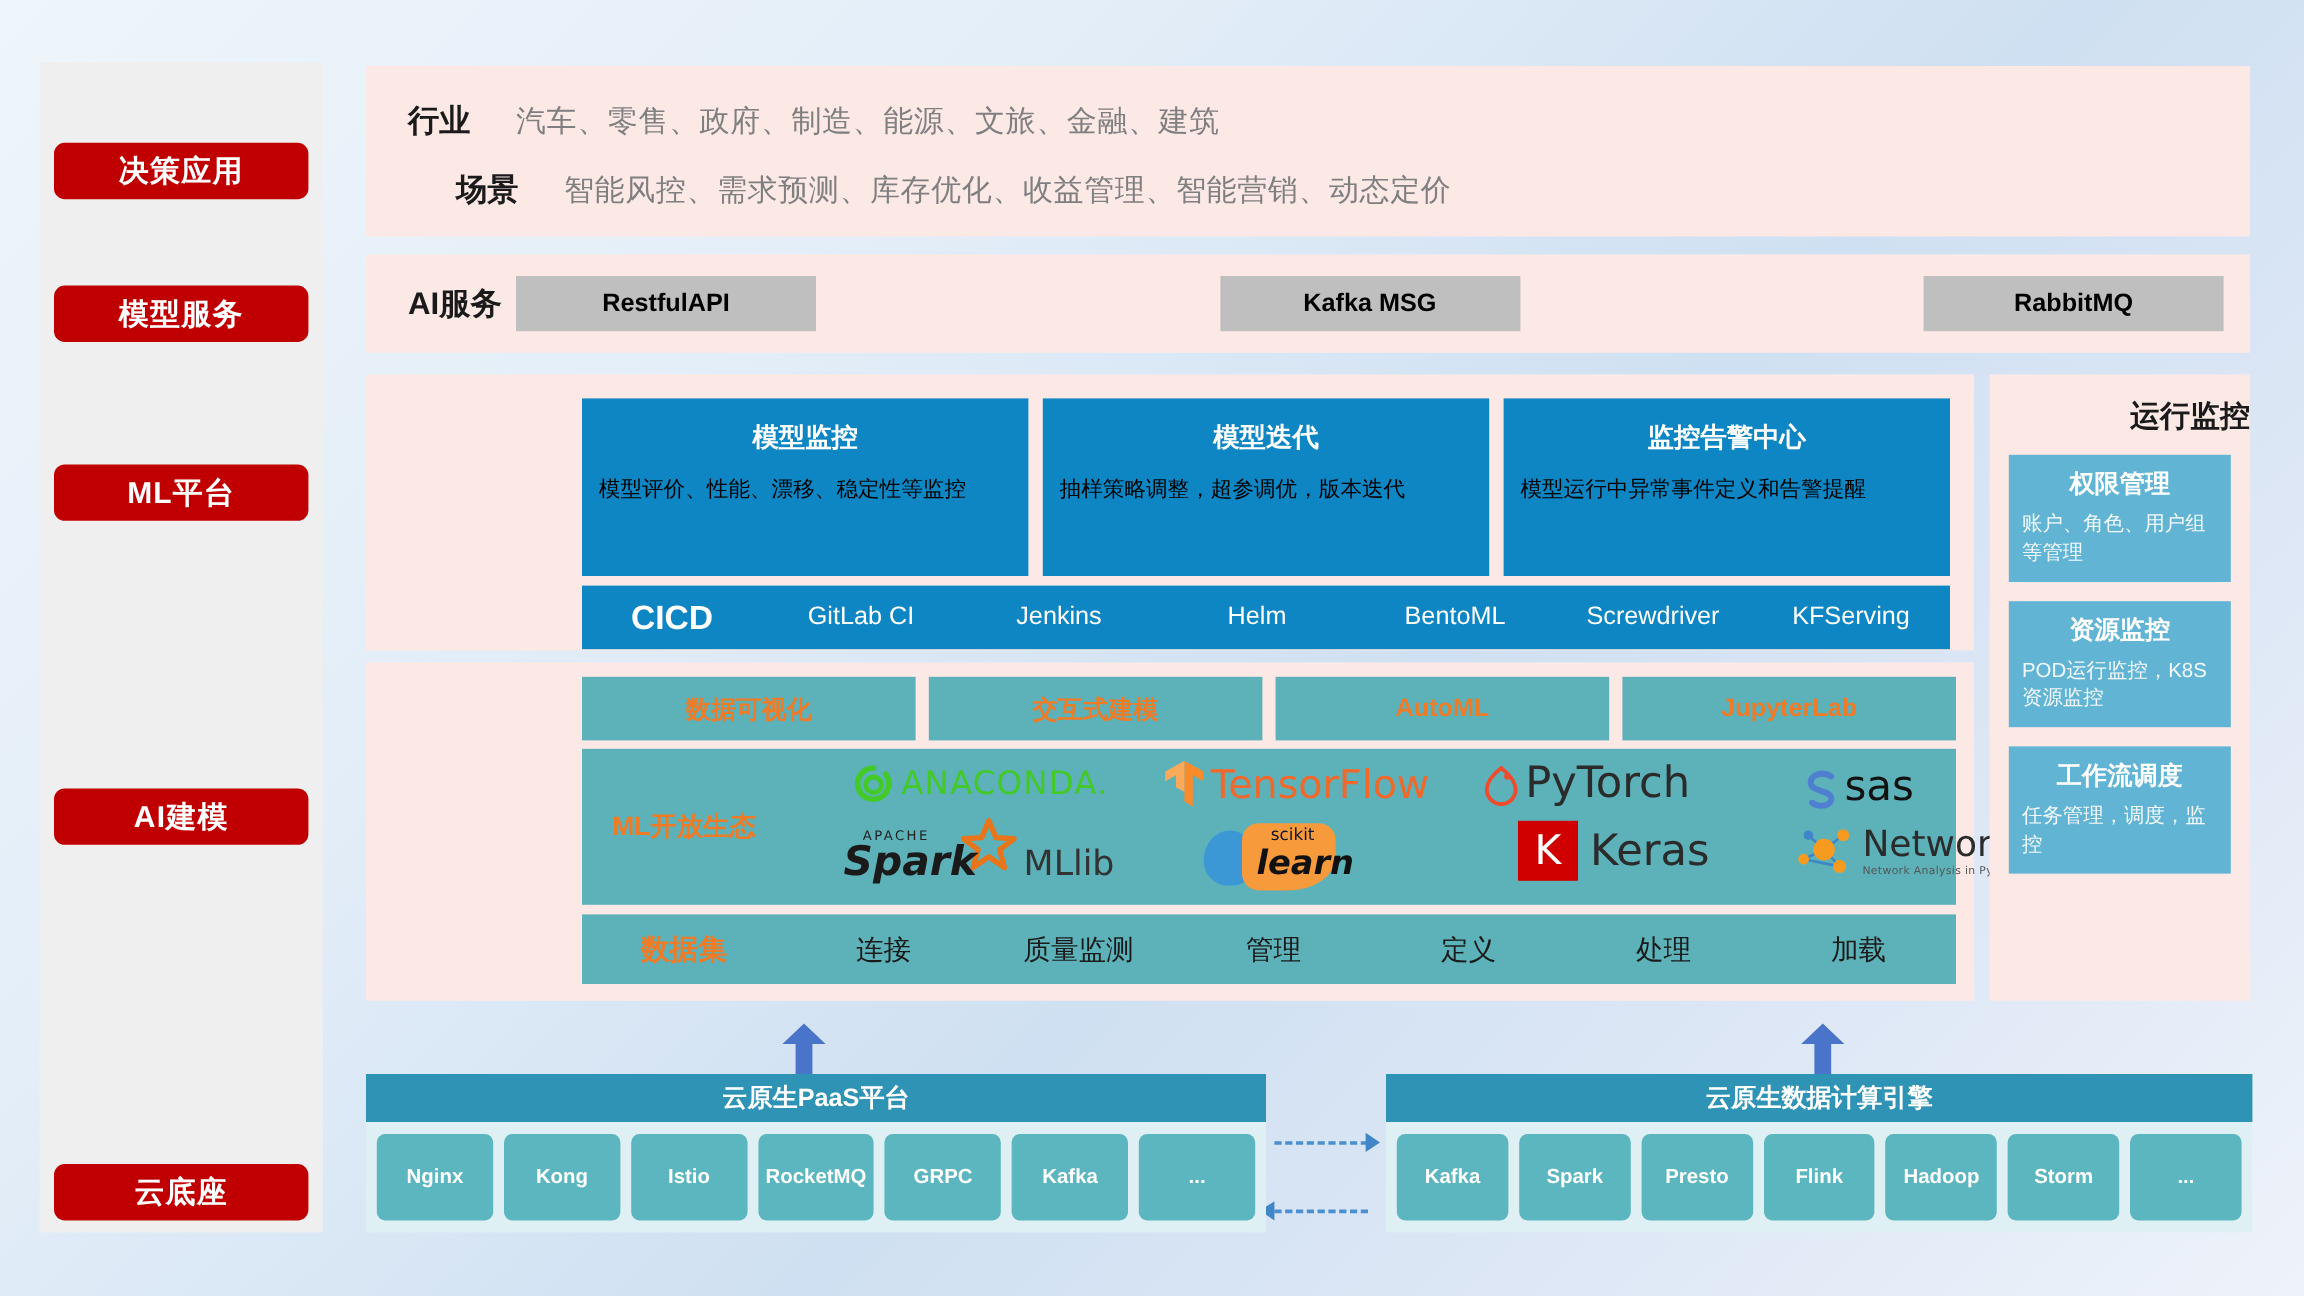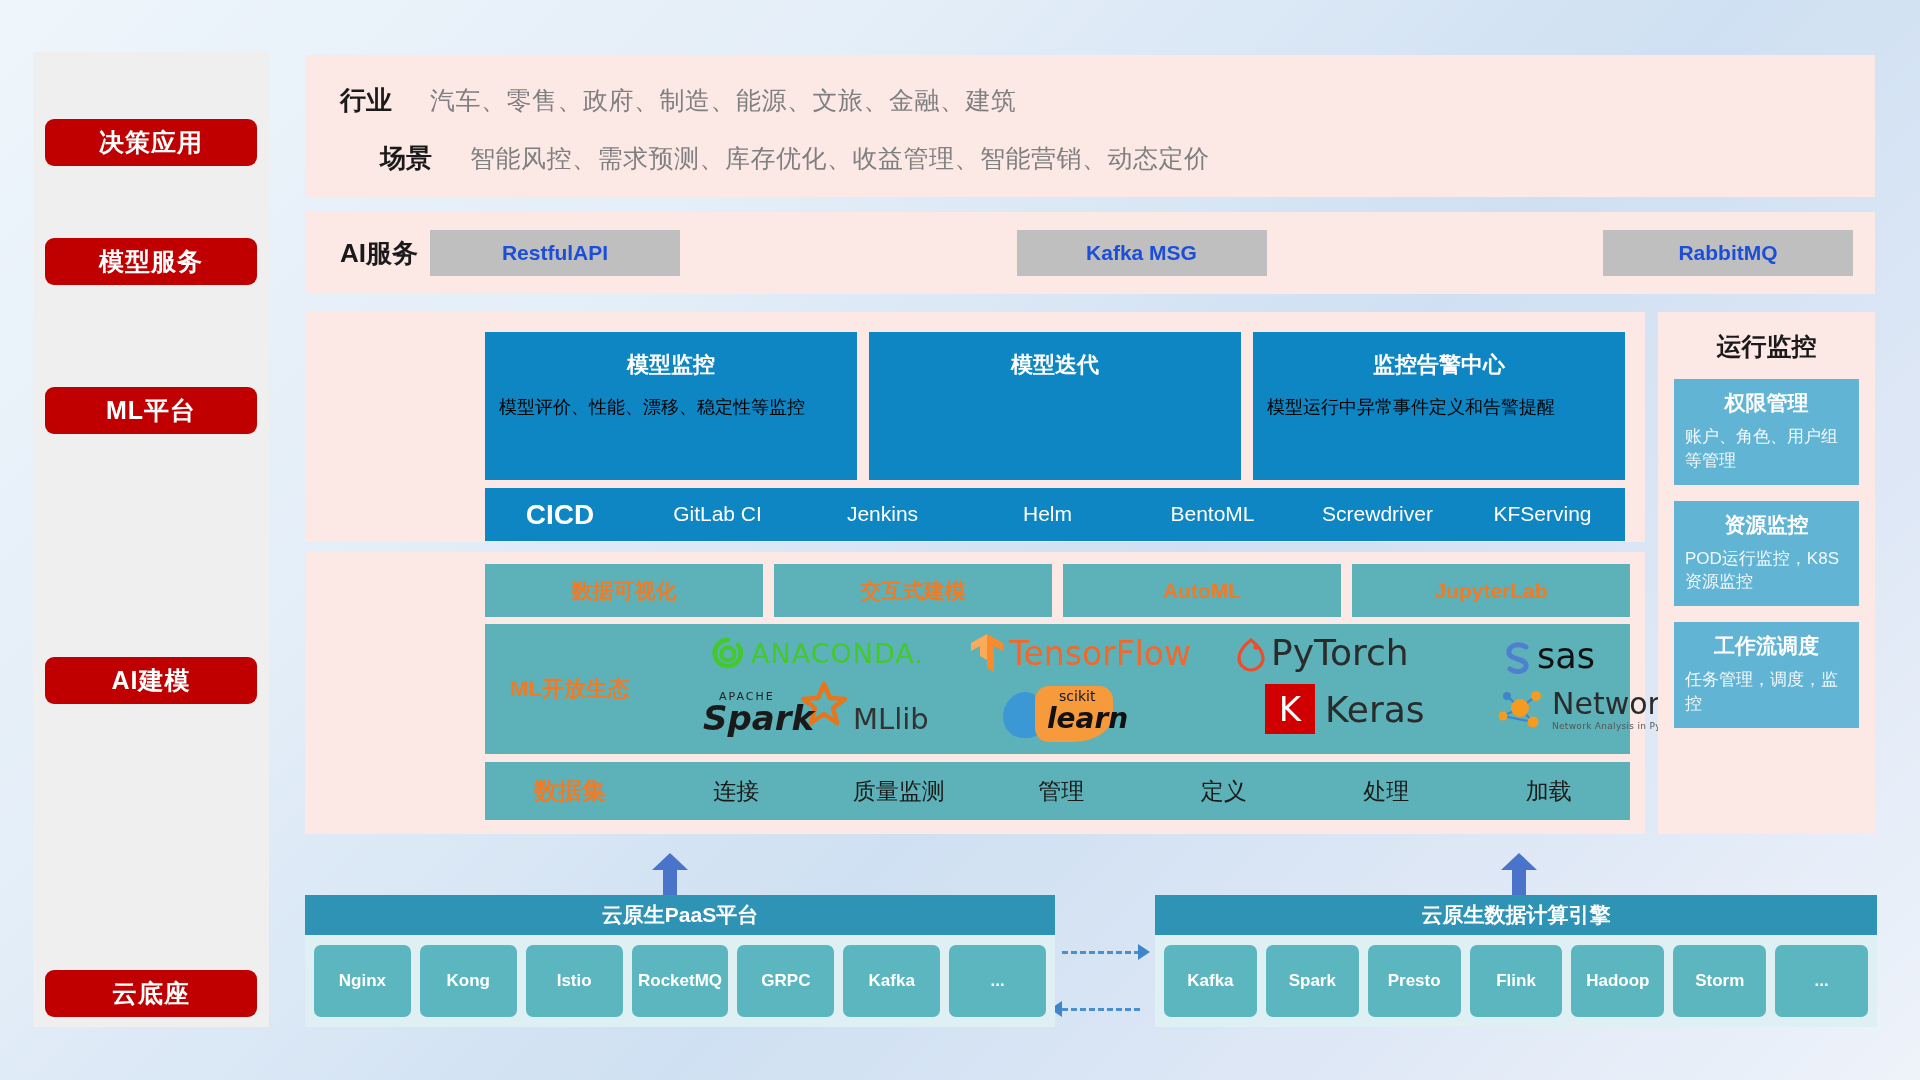--- a/index.html
+++ b/index.html
@@ -39,21 +39,21 @@
   .kv-val{font-size:25px;color:#7f7f7f;letter-spacing:.5px;}
   #p-top .kv-row:first-child{margin-top:20px;}
   #p-top .kv-row:last-child{margin-top:8px;padding-left:40px;}
 
   
   #p-svc{left:305px;top:212px;width:1570px;height:82px;display:flex;align-items:center;}
   .svc-label{width:125px;padding-left:35px;box-sizing:border-box;
     font-size:26px;font-weight:bold;color:#1a1a1a;}
   .svc-items{flex:1;display:flex;gap:0;justify-content:space-between;padding-right:22px;}
   .svc-chip{
-    width:250px;height:46px;background:#bfbfbf;color:#1d4ed8;
+    width:250px;height:46px;background:#bfbfbf;color:#000000;
     font-size:21px;font-weight:bold;display:flex;align-items:center;justify-content:center;
   }
 
   
   #p-mlops{left:305px;top:312px;width:1340px;height:230px;}
   .mlops-label{position:absolute;left:330px;top:96px;width:160px;text-align:center;
     font-size:30px;font-weight:bold;color:#1a1a1a;}
   .mlops-cards{position:absolute;left:180px;top:20px;width:1140px;height:148px;
     display:flex;gap:12px;}
   .mlops-card{flex:1;background:#0e86c4;color:#fff;padding:10px 14px 0 14px;box-sizing:border-box;overflow:hidden;}
@@ -76,21 +76,21 @@
     display:flex;align-items:center;}
   .eco-label{width:170px;text-align:center;color:#f07b27;font-size:22px;font-weight:bold;}
   .eco-logos{flex:1;height:100%;position:relative;}
   .ds-bar{position:absolute;left:180px;top:210px;width:1145px;height:58px;background:#5cb2b8;
     display:flex;align-items:center;}
   .ds-title{width:170px;text-align:center;color:#f07b27;font-size:24px;font-weight:bold;}
   .ds-item{flex:1;text-align:center;color:#1a1a1a;font-size:23px;}
 
   
   #p-mon{left:1658px;top:312px;width:217px;height:522px;}
-  .mon-title{text-align:center;font-size:25px;font-weight:bold;color:#1a1a1a;
+  .mon-title{text-align:right;font-size:25px;font-weight:bold;color:#1a1a1a;
     padding-top:18px;}
   .mon-card{margin:16px 16px 0 16px;background:#62b4d4;color:#fff;padding:8px 11px 12px 11px;box-sizing:border-box;}
   .mon-card .t{font-size:21px;font-weight:bold;text-align:center;margin:2px 0 8px 0;}
   .mon-card .d{font-size:17px;line-height:1.4;color:#f2f9fc;}
 
   
   .cb-group{position:absolute;background:#dff0f5;}
   #cb-left{left:305px;top:895px;width:750px;height:132px;}
   #cb-right{left:1155px;top:895px;width:722px;height:132px;}
   .cb-head{height:40px;background:#2f93b5;color:#fff;font-size:21px;font-weight:bold;
@@ -163,20 +163,21 @@
 
 <div class="panel rose" id="p-mlops">
   <div class="mlops-label">MLOps</div>
   <div class="mlops-cards">
     <div class="mlops-card">
       <div class="t">模型监控</div>
       <div class="d">模型评价、性能、漂移、稳定性等监控</div>
     </div>
     <div class="mlops-card">
       <div class="t">模型迭代</div>
+      <div class="d">抽样策略调整，超参调优，版本迭代</div>
     </div>
     <div class="mlops-card">
       <div class="t">监控告警中心</div>
       <div class="d">模型运行中异常事件定义和告警提醒</div>
     </div>
   </div>
   <div class="cicd-bar">
     <div class="cicd-title">CICD</div>
     <div class="cicd-item">GitLab CI</div>
     <div class="cicd-item">Jenkins</div>

